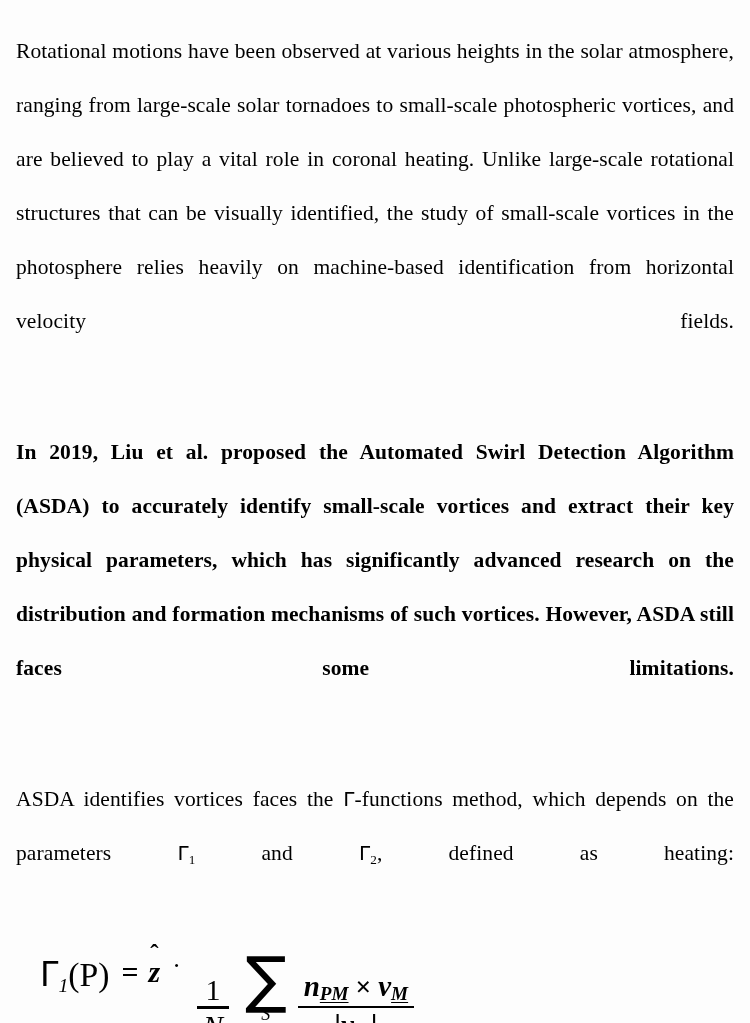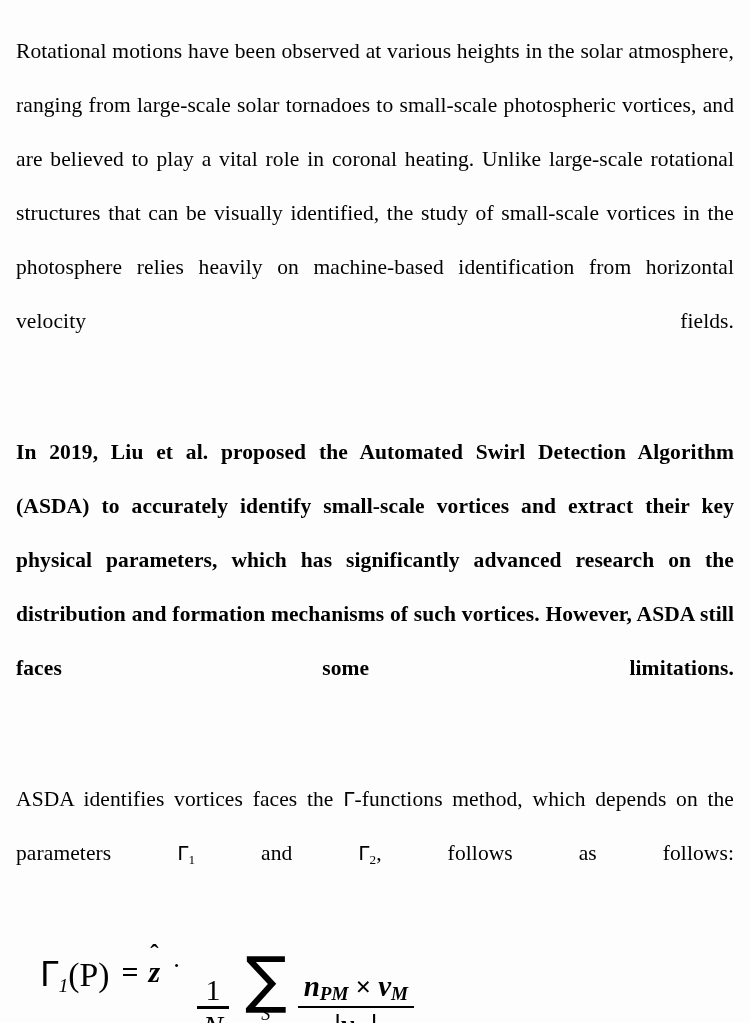--- a/index.html
+++ b/index.html
@@ -157,20 +157,21 @@
   }
 
   .bigfrac { font-size: 29px; margin-left: 4px; }
   .bigfrac .num { font-weight: bold; }
   .bigfrac .den { font-weight: bold; }
   .bigfrac sub {
     font-size: 0.66em;
     font-style: italic;
     font-weight: bold;
     vertical-align: -0.22em;
+    text-decoration: underline;
   }
   .times {
     font-style: normal;
     font-weight: bold;
     margin: 0 7px;
     font-size: 0.95em;
   }
   .minus {
     font-style: normal;
     font-weight: bold;
@@ -198,21 +199,21 @@
 </style>
 </head>
 <body>
 
 <div class="page">
 
   <p class="para p1">Rotational motions have been observed at various heights in the solar atmosphere, ranging from large-scale solar tornadoes to small-scale photospheric vortices, and are believed to play a vital role in coronal heating. Unlike large-scale rotational structures that can be visually identified, the study of small-scale vortices in the photosphere relies heavily on machine-based identification from horizontal velocity fields.</p>
 
   <p class="para p2">In 2019, Liu et al. proposed the Automated Swirl Detection Algorithm (ASDA) to accurately identify small-scale vortices and extract their key physical parameters, which has significantly advanced research on the distribution and formation mechanisms of such vortices. However, ASDA still faces some limitations.</p>
 
-  <p class="para p3"><span>ASDA identifies vortices faces the </span><span class="gamma">Γ</span><span>-functions method, which depends on the parameters </span><span class="gamma"><span>Γ</span><sub>1</sub></span><span> and </span><span class="gamma"><span>Γ</span><sub>2</sub></span><span>, follows as follows:</span></p>
+  <p class="para p3"><span>ASDA identifies vortices faces the </span><span class="gamma">Γ</span><span>-functions method, which depends on the parameters </span><span class="gamma"><span>Γ</span><sub>1</sub></span><span> and </span><span class="gamma"><span>Γ</span><sub>2</sub></span><span>, defined as heating:</span></p>
 
   <div class="eq-block">
 
     <div class="eq eq-1">
       <span class="lhs"><span>Γ</span><span class="sub">1</span><span class="paren">(P)</span></span>
 
       <span class="eqsign">=</span>
 
       <span class="zhat"><span class="hat">ˆ</span><span>z</span></span>
 

